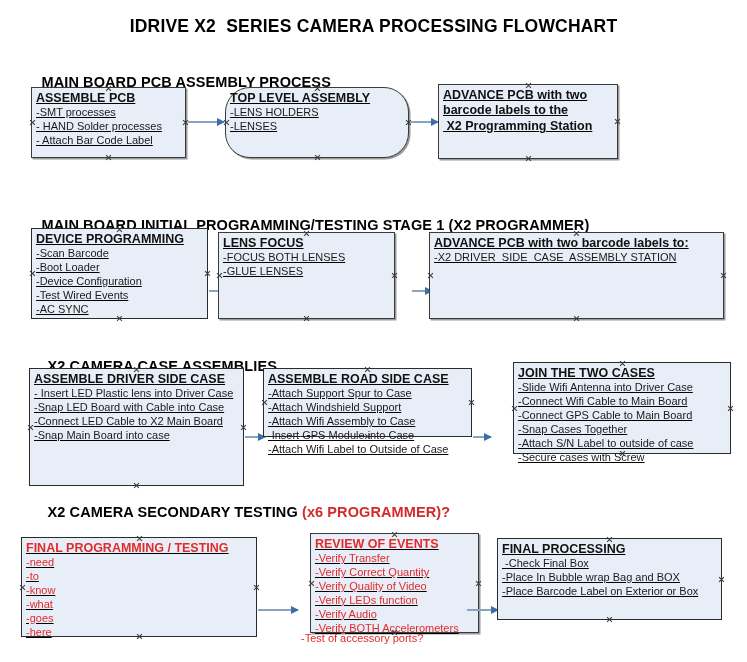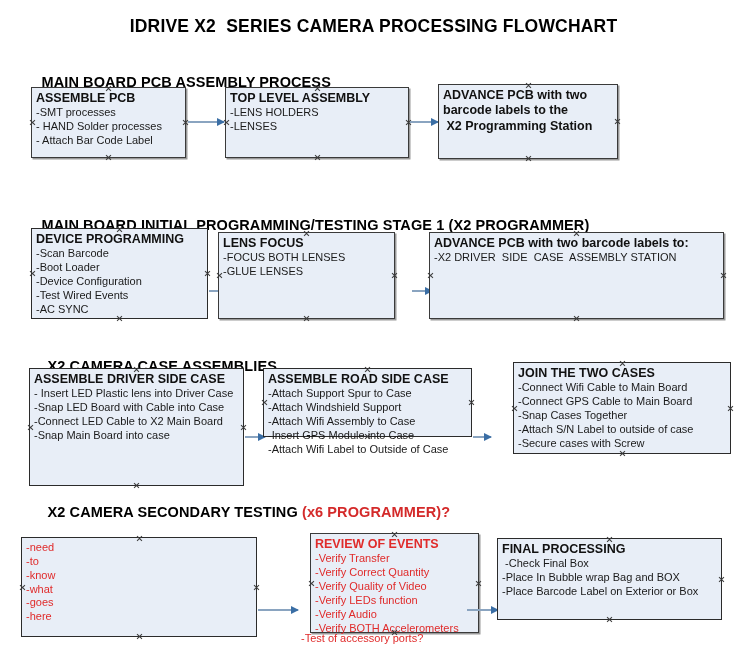--- a/index.html
+++ b/index.html
@@ -31,21 +31,21 @@
     box-shadow:1.5px 1.5px 0 0 #9a9a9a;
   }
   .box.shadowless{box-shadow:none;border:1px solid #2b2b2b;}
   .box .btitle{
     font-weight:bold;font-size:12.5px;color:#111111;white-space:pre;
     line-height:1.22;
   }
   .box .bline{
     font-size:11px;color:#1a1a1a;white-space:pre;line-height:1.26;
   }
-  .box .binner{position:absolute;left:4px;top:3px;right:2px;}
+  .box .binner{position:absolute;left:4px;top:3px;right:2px;text-decoration:underline;}
   .box.red .btitle{color:#e02b2b;}
   .box.red .bline{color:#e02b2b;}
   .box .bline.bold{font-weight:bold;font-size:12.5px;color:#111111;}
 
   
   .overflow-line{
     position:absolute;font-size:11px;color:#e02b2b;white-space:pre;
     line-height:1.26;
   }
 
@@ -91,21 +91,21 @@
       <div class="bline">- Attach Bar Code Label</div>
     </div>
     <span class="hx" style="left:50%;top:0;"></span>
     <span class="hx" style="left:50%;top:100%;"></span>
     <span class="hx" style="left:0;top:50%;"></span>
     <span class="hx" style="left:100%;top:50%;"></span>
   </div>
 
   <div class="conn" style="left:188px;top:121px;width:36px;"></div>
 
-  <div class="box" style="left:225px;top:87px;width:184px;height:71px;">
+  <div class="box" style="left:225px;top:87px;width:184px;height:71px;border-radius:25px;">
     <div class="binner">
       <div class="btitle">TOP LEVEL ASSEMBLY</div>
       <div class="bline">-LENS HOLDERS</div>
       <div class="bline">-LENSES</div>
     </div>
     <span class="hx" style="left:50%;top:0;"></span>
     <span class="hx" style="left:50%;top:100%;"></span>
     <span class="hx" style="left:0;top:50%;"></span>
     <span class="hx" style="left:100%;top:50%;"></span>
   </div>
@@ -202,38 +202,40 @@
     <span class="hx" style="left:50%;top:100%;"></span>
     <span class="hx" style="left:0;top:50%;"></span>
     <span class="hx" style="left:100%;top:50%;"></span>
   </div>
 
   <div class="conn" style="left:473px;top:436px;width:18px;"></div>
 
   <div class="box shadowless" style="left:489px;top:362px;width:218px;height:92px;margin-left:24px;">
     <div class="binner">
       <div class="btitle">JOIN THE TWO CASES</div>
+      <div class="bline">-Slide Wifi Antenna into Driver Case</div>
       <div class="bline">-Connect Wifi Cable to Main Board</div>
       <div class="bline">-Connect GPS Cable to Main Board</div>
       <div class="bline">-Snap Cases Together</div>
       <div class="bline">-Attach S/N Label to outside of case</div>
       <div class="bline">-Secure cases with Screw</div>
     </div>
     <span class="hx" style="left:50%;top:0;"></span>
     <span class="hx" style="left:50%;top:100%;"></span>
     <span class="hx" style="left:0;top:50%;"></span>
     <span class="hx" style="left:100%;top:50%;"></span>
   </div>
 
   <div class="section-title" style="left:31px;top:488px;">
     <span>X2 CAMERA SECONDARY TESTING </span><span class="accent">(x6 PROGRAMMER)?</span>
   </div>
 
   <div class="box red shadowless" style="left:21px;top:537px;width:236px;height:100px;">
     <div class="binner">
+      <div class="btitle">FINAL PROGRAMMING / TESTING</div>
       <div class="bline">-need</div>
       <div class="bline">-to</div>
       <div class="bline">-know</div>
       <div class="bline">-what</div>
       <div class="bline">-goes</div>
       <div class="bline">-here</div>
     </div>
     <span class="hx" style="left:50%;top:0;"></span>
     <span class="hx" style="left:50%;top:100%;"></span>
     <span class="hx" style="left:0;top:50%;"></span>

